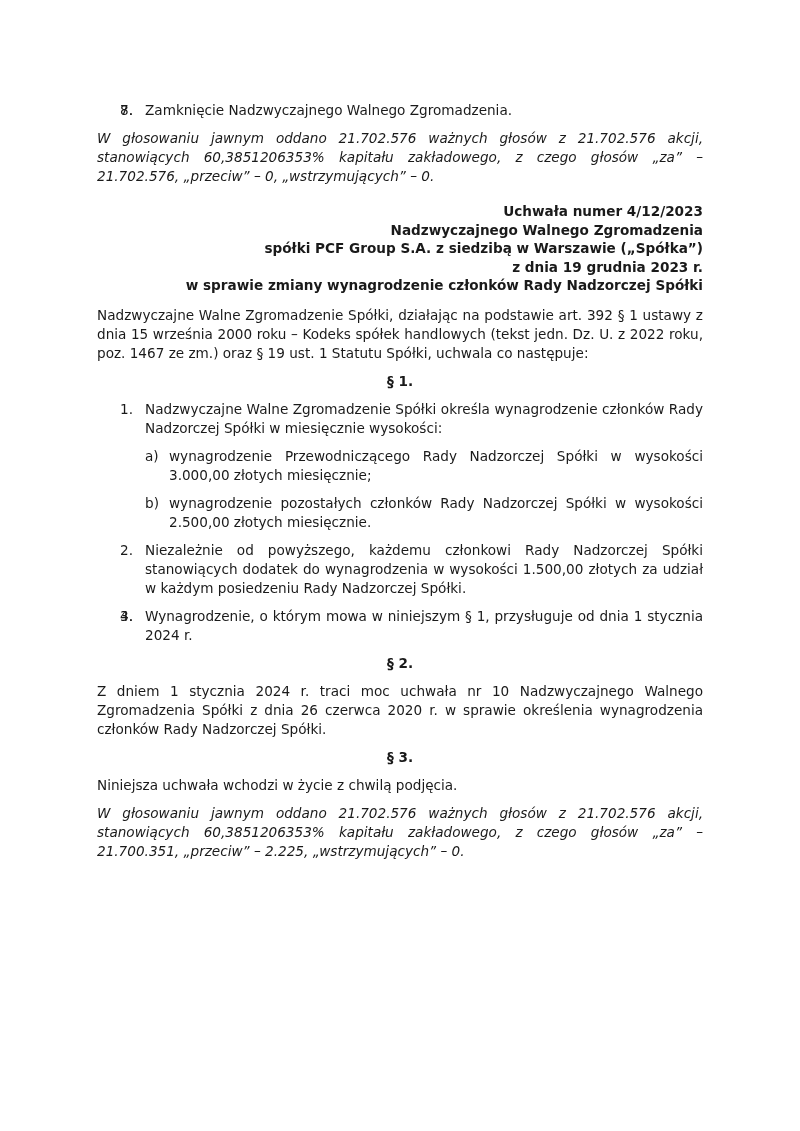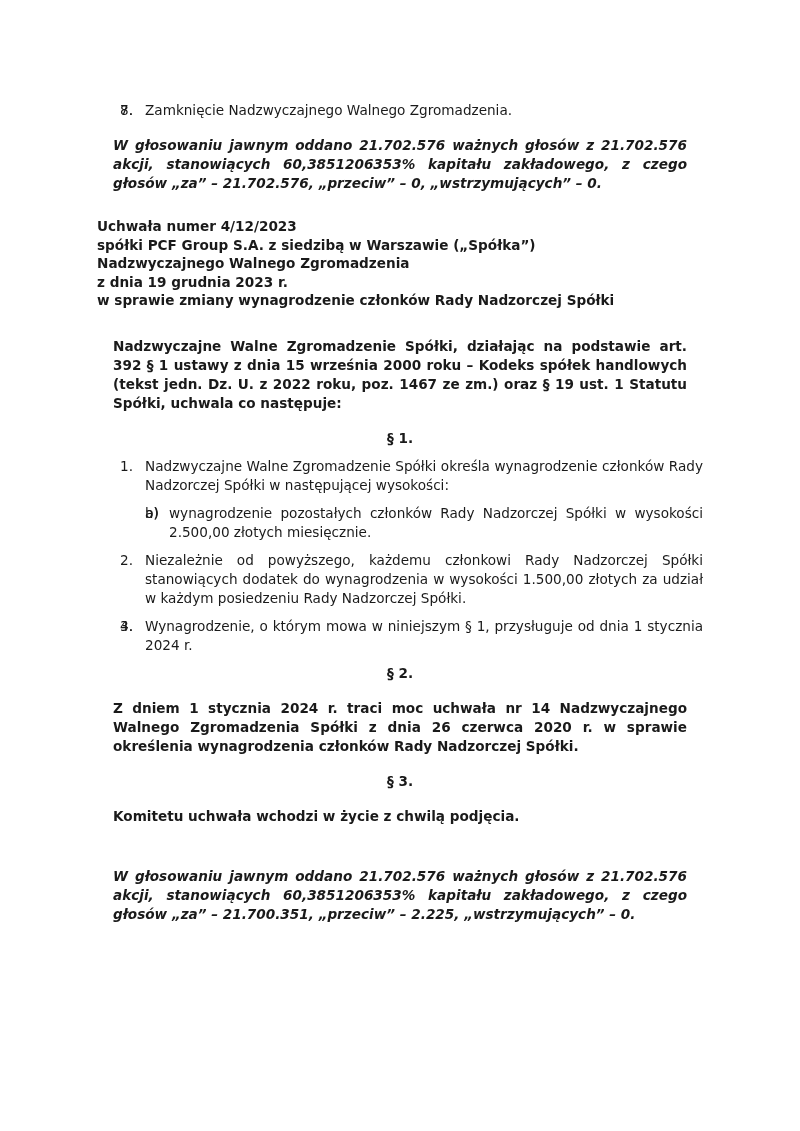--- a/index.html
+++ b/index.html
@@ -10,23 +10,23 @@
     color: #1a1a1a;
   }
   .justify { text-align: justify; text-align-last: left; }
   .olist { margin: 0; padding: 0; list-style: none; }
   .olist > li { position: relative; padding-left: 48px; margin-bottom: 9px; }
   .olist > li > .num { position: absolute; left: 23px; top: 0; }
   .alist { margin: 9px 0 0 0; padding: 0; list-style: none; }
   .alist > li { position: relative; padding-left: 24px; margin-bottom: 9px; }
   .alist > li > .num { position: absolute; left: 0; top: 0; }
   .vote { font-style: italic; margin: 0 0 0 0; }
-  .title-block { text-align: left; font-weight: bold; margin-top: 24px; }
+  .title-block { text-align: right; font-weight: bold; margin-top: 16px; }
   .title-block div { line-height: 18.5px; }
-  .para { margin: 16px; font-weight: bold; }
+  .para { margin: 0; }
   .sect { text-align: center; font-weight: bold; margin: 9px 0 9px 0; }
   .gap { height: 11px; }
 </style>
 </head>
 <body>
 
 <div class="page">
 
   <ol class="olist">
     <li class="justify">
@@ -35,38 +35,39 @@
     <li class="justify">
       <span class="num">8.</span>
       <span>Zamknięcie Nadzwyczajnego Walnego Zgromadzenia.</span>
     </li>
   </ol>
 
   <p class="vote justify para">W głosowaniu jawnym oddano 21.702.576 ważnych głosów z 21.702.576 akcji, stanowiących 60,3851206353% kapitału zakładowego, z czego głosów „za” – 21.702.576, „przeciw” – 0, „wstrzymujących” – 0.</p>
 
   <div class="title-block">
     <div>Uchwała numer 4/12/2023</div>
+    <div>Nadzwyczajnego Walnego Zgromadzenia</div>
     <div>spółki PCF Group S.A. z siedzibą w Warszawie („Spółka”)</div>
-    <div>Nadzwyczajnego Walnego Zgromadzenia</div>
     <div>z dnia 19 grudnia 2023 r.</div>
     <div>w sprawie zmiany wynagrodzenie członków Rady Nadzorczej Spółki</div>
   </div>
 
   <div class="gap"></div>
   <p class="para justify">Nadzwyczajne Walne Zgromadzenie Spółki, działając na podstawie art. 392 § 1 ustawy z dnia 15 września 2000 roku – Kodeks spółek handlowych (tekst jedn. Dz. U. z 2022 roku, poz. 1467 ze zm.) oraz § 19 ust. 1 Statutu Spółki, uchwala co następuje:</p>
 
   <div class="sect">§ 1.</div>
 
   <ol class="olist">
     <li>
       <span class="num">1.</span>
-      <div class="justify">Nadzwyczajne Walne Zgromadzenie Spółki określa wynagrodzenie członków Rady Nadzorczej Spółki w następującej wysokości:</div>
+      <div class="justify">Nadzwyczajne Walne Zgromadzenie Spółki określa wynagrodzenie członków Rady Nadzorczej Spółki w miesięcznie wysokości:</div>
       <ol class="alist">
         <li class="justify">
           <span class="num">a)</span>
+          <span>wynagrodzenie Przewodniczącego Rady Nadzorczej Spółki w wysokości 3.000,00 złotych miesięcznie;</span>
         </li>
         <li class="justify" style="margin-bottom:0">
           <span class="num">b)</span>
           <span>wynagrodzenie pozostałych członków Rady Nadzorczej Spółki w wysokości 2.500,00 złotych miesięcznie.</span>
         </li>
       </ol>
     </li>
     <li class="justify">
       <span class="num">2.</span>
       <span>Niezależnie od powyższego, każdemu członkowi Rady Nadzorczej Spółki stanowiących dodatek do wynagrodzenia w wysokości 1.500,00 złotych za udział w każdym posiedzeniu Rady Nadzorczej Spółki.</span>
@@ -74,20 +75,20 @@
     <li class="justify">
       <span class="num">3.</span>
     </li>
     <li class="justify" style="margin-bottom:0">
       <span class="num">4.</span>
       <span>Wynagrodzenie, o którym mowa w niniejszym § 1, przysługuje od dnia 1 stycznia 2024 r.</span>
     </li>
   </ol>
 
   <div class="sect">§ 2.</div>
-  <p class="para justify">Z dniem 1 stycznia 2024 r. traci moc uchwała nr 14 Nadzwyczajnego Walnego Zgromadzenia Spółki z dnia 26 czerwca 2020 r. w sprawie określenia wynagrodzenia członków Rady Nadzorczej Spółki.</p>
+  <p class="para justify">Z dniem 1 stycznia 2024 r. traci moc uchwała nr 10 Nadzwyczajnego Walnego Zgromadzenia Spółki z dnia 26 czerwca 2020 r. w sprawie określenia wynagrodzenia członków Rady Nadzorczej Spółki.</p>
 
   <div class="sect">§ 3.</div>
-  <p class="para">Komitetu uchwała wchodzi w życie z chwilą podjęcia.</p>
+  <p class="para">Niniejsza uchwała wchodzi w życie z chwilą podjęcia.</p>
 
   <div style="height:9px"></div>
   <p class="vote justify para">W głosowaniu jawnym oddano 21.702.576 ważnych głosów z 21.702.576 akcji, stanowiących 60,3851206353% kapitału zakładowego, z czego głosów „za” – 21.700.351, „przeciw” – 2.225, „wstrzymujących” – 0.</p>
 </div>
 
 </body></html>

